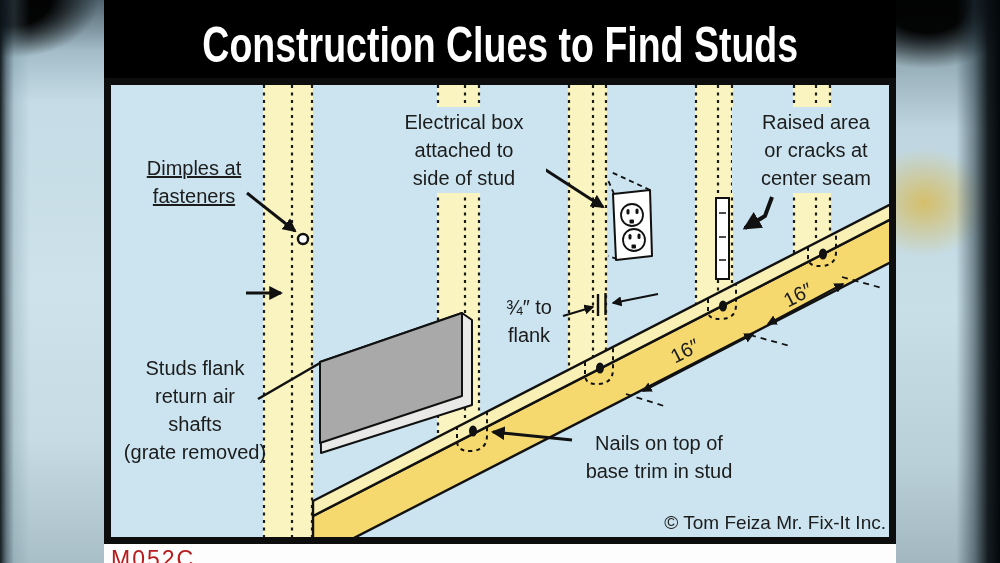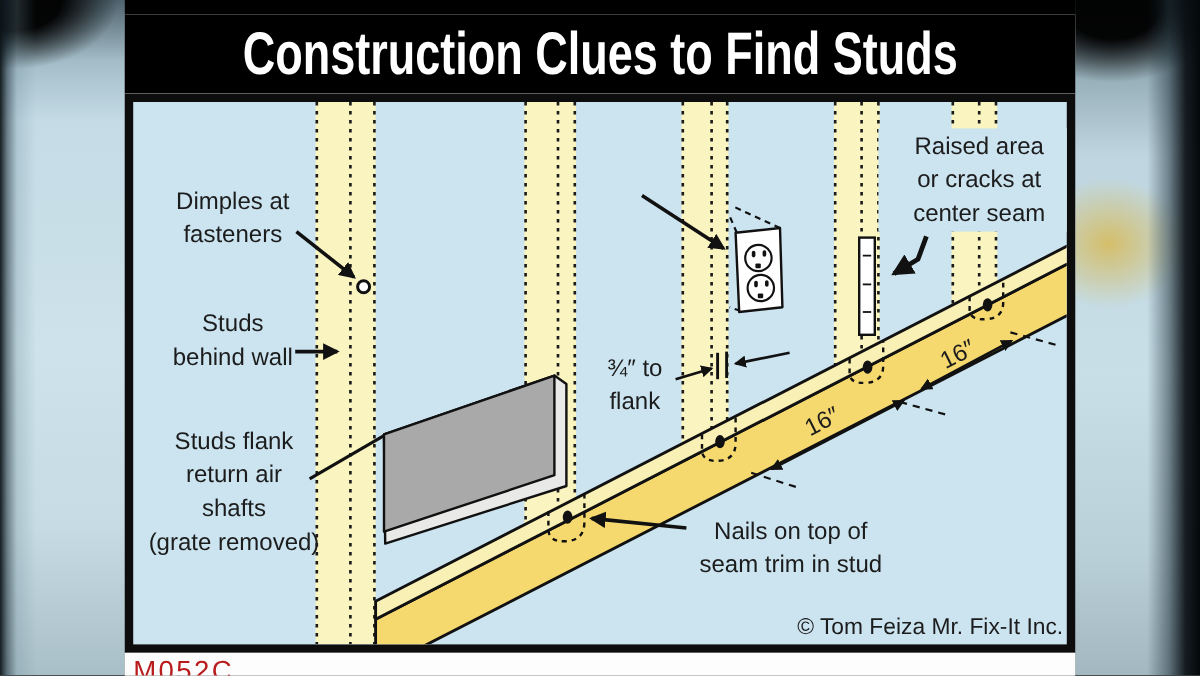--- a/index.html
+++ b/index.html
@@ -165,35 +165,36 @@
           <polyline points="661,112 654,131 634,143" stroke-width="4" marker-end="url(#ah)"></polyline>
           <line x1="461" y1="355" x2="382" y2="347" stroke-width="3" marker-end="url(#ah)"></line>
           <line x1="147" y1="314" x2="209" y2="278" stroke-width="2.6"></line>
           <line x1="452" y1="231" x2="482" y2="222" stroke-width="2.2" marker-end="url(#ah)"></line>
           <line x1="547" y1="209" x2="502" y2="218" stroke-width="2.2" marker-end="url(#ah)"></line>
           <line x1="487" y1="209" x2="487" y2="231" stroke-width="2.4"></line>
           <line x1="494.5" y1="208" x2="494.5" y2="230" stroke-width="2.4"></line>
         </g>
       </svg>
 
-      <div class="lbl" id="lbl-dimples" style="left:8px; top:69px; width:150px;">Dimples at
+      <div class="lbl" id="lbl-dimples" style="left:8px; top:69px; width:150px;text-decoration:underline;">Dimples at
 fasteners</div>
-      <div class="lbl" style="left:8px; top:171px; width:150px;">Studs
-behind wall</div>
       <div class="lbl" style="left:-6px; top:269px; width:180px;">Studs flank
 return air
 shafts
 (grate removed)</div>
+      <div class="lbl bgwall" style="left:271px; top:22px; width:164px;">Electrical box
+attached to
+side of stud</div>
       <div class="lbl bgwall" style="left:621px; top:22px; width:168px;">Raised area
 or cracks at
 center seam</div>
       <div class="lbl" style="left:368px; top:208px; width:100px;">¾″ to
 flank</div>
       <div class="lbl" style="left:458px; top:344px; width:180px;">Nails on top of
-seam trim in stud</div>
+base trim in stud</div>
       <div class="lbl" id="lbl-copyright" style="right:3px; top:424px; width:280px;">© Tom Feiza Mr. Fix-It Inc.</div>
     </div>
 
     <div id="footer">
       <span class="code">M052C</span>
     </div>
   </div>
 </div>
 
 </body></html>

